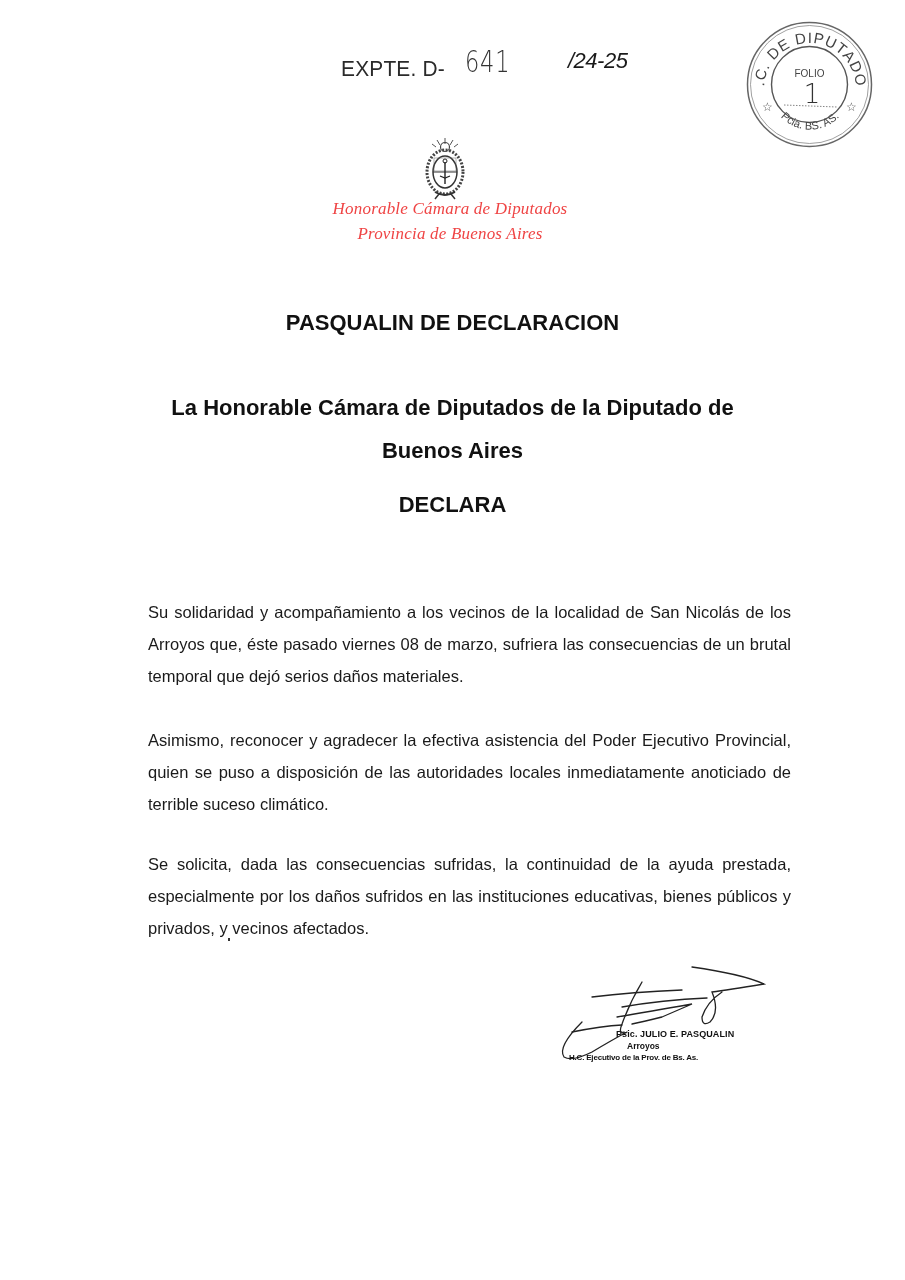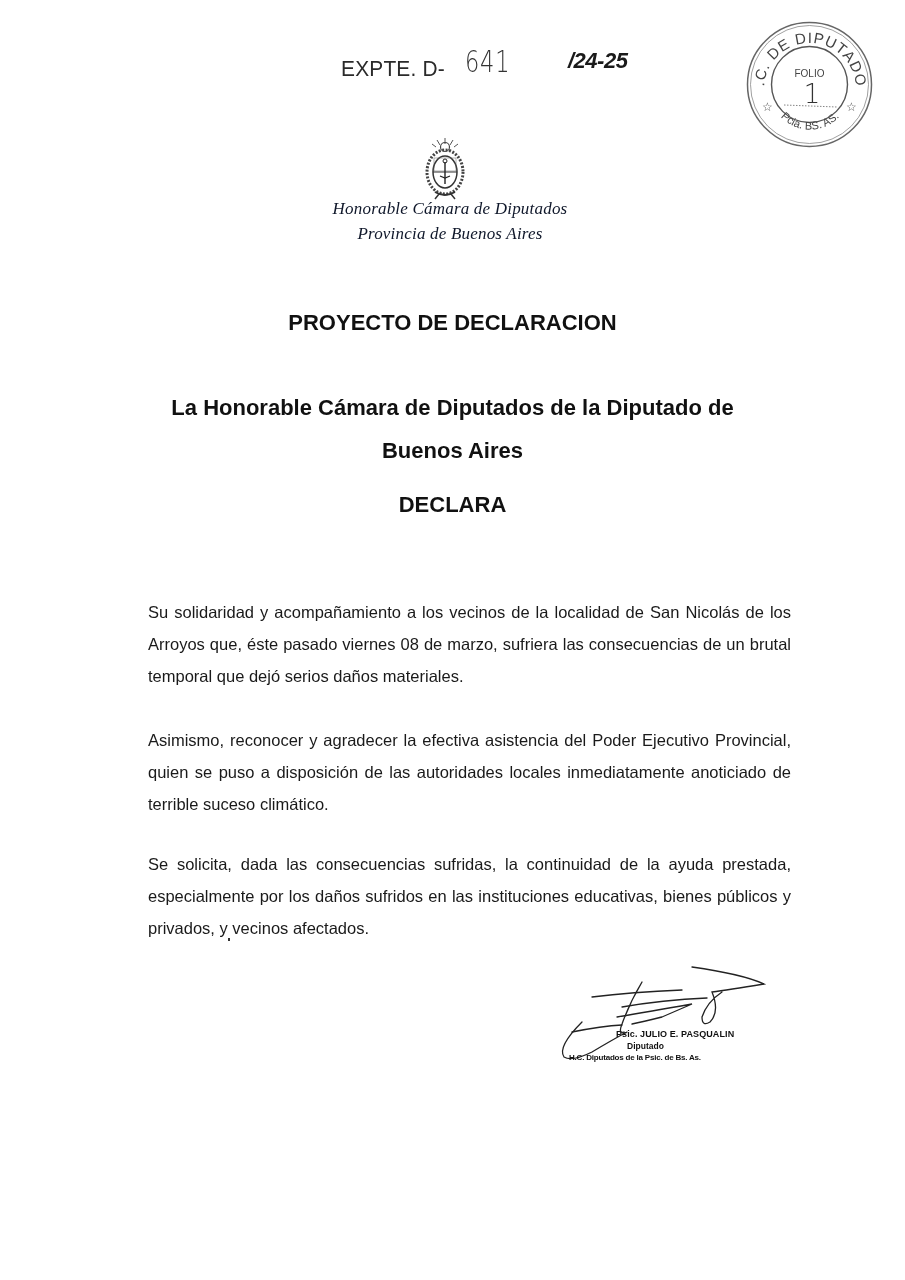--- a/index.html
+++ b/index.html
@@ -2,28 +2,28 @@
 <html><head>
 <meta charset="utf-8">
 <style>
   html, body { margin: 0; padding: 0; background: #ffffff; }
   body { width: 905px; height: 1280px; position: relative; overflow: hidden; color: #111; font-family: "Liberation Sans", sans-serif; }
   .abs { position: absolute; }
 
   
   .expte-label { left: 341px; top: 56px; font-size: 22px; color: #2a2a2a; letter-spacing: 0.2px; transform: scaleX(0.95); transform-origin: left; }
   .expte-number { left: 465px; top: 44px; font-size: 30px; font-family: "DejaVu Sans", sans-serif; font-weight: 200; color: #333; transform: scaleX(0.75); transform-origin: left; letter-spacing: 1px; }
-  .expte-period { left: 568px; top: 48px; font-size: 22px; font-weight: bold; font-style: italic; color: #1a1a1a; letter-spacing: -0.5px; }
+  .expte-period { left: 568px; top: 48px; font-size: 22px; font-weight: normal; font-style: italic; color: #1a1a1a; letter-spacing: -0.5px; }
 
   
   .stamp { left: 742px; top: 17px; width: 135px; height: 135px; }
 
   
   .crest { left: 421px; top: 136px; width: 48px; height: 66px; }
-  .inst { left: 300px; width: 300px; text-align: center; font-family: "Liberation Serif", serif; font-style: italic; font-size: 17px; color: #0f172a; letter-spacing: 0.2px; }
+  .inst { left: 300px; width: 300px; text-align: center; font-family: "Liberation Serif", serif; font-style: italic; font-size: 17px; color: #ef4444; letter-spacing: 0.2px; }
   .inst-1 { top: 199px; }
   .inst-2 { top: 224px; }
 
   
   .heading { left: 0; width: 905px; text-align: center; font-weight: bold; color: #111; }
   .h-proyecto { top: 310px; font-size: 22px; }
   .h-camara-1 { top: 395px; font-size: 22px; }
   .h-camara-2 { top: 438px; font-size: 22px; }
   .h-declara { top: 492px; font-size: 22px; }
 
@@ -93,21 +93,21 @@
     <path d="M 19 40 L 24 42 L 29 40" fill="none" stroke="#222" stroke-width="1.2"></path>
     <circle cx="24" cy="25" r="2" fill="none" stroke="#222" stroke-width="1"></circle>
 
     <path d="M 14 56 Q 24 62 34 56" fill="none" stroke="#333" stroke-width="2"></path>
     <path d="M 18 58 L 14 63 M 30 58 L 34 63" stroke="#333" stroke-width="1.5"></path>
   </svg>
 </div>
 <div class="abs inst inst-1">Honorable Cámara de Diputados</div>
 <div class="abs inst inst-2">Provincia de Buenos Aires</div>
 
-<div class="abs heading h-proyecto">PROYECTO DE DECLARACION</div>
+<div class="abs heading h-proyecto">PASQUALIN DE DECLARACION</div>
 <div class="abs heading h-camara-1">La Honorable Cámara de Diputados de la Diputado de</div>
 <div class="abs heading h-camara-2">Buenos Aires</div>
 <div class="abs heading h-declara">DECLARA</div>
 
 <div class="abs body-text p1">Su solidaridad y acompañamiento a los vecinos de la localidad de San Nicolás de los Arroyos que, éste pasado viernes 08 de marzo, sufriera las consecuencias de un brutal temporal que dejó serios daños materiales.</div>
 <div class="abs body-text p2">Asimismo, reconocer y agradecer la efectiva asistencia del Poder Ejecutivo Provincial, quien se puso a disposición de las autoridades locales inmediatamente anoticiado de terrible suceso climático.</div>
 <div class="abs body-text p3">Se solicita, dada las consecuencias sufridas, la continuidad de la ayuda prestada, especialmente por los daños sufridos en las instituciones educativas, bienes públicos y privados, y vecinos afectados.</div>
 
 <div class="abs speck"></div>
 
@@ -118,14 +118,14 @@
       <path d="M 40 35 Q 80 30 130 28"></path>
       <path d="M 70 45 Q 110 38 155 36"></path>
       <path d="M 65 55 Q 95 50 140 42 L 110 55 Q 90 60 80 62"></path>
       <path d="M 140 5 Q 190 12 212 22 Q 175 28 160 30 Q 168 50 158 60 Q 150 65 150 55 Q 155 40 170 30"></path>
       <path d="M 30 60 Q 5 85 12 95 Q 20 100 40 90 Q 60 78 75 70"></path>
       <path d="M 20 70 Q 50 64 70 63"></path>
     </g>
   </svg>
 </div>
 <div class="abs sig-name">Psic. JULIO E. PASQUALIN</div>
-<div class="abs sig-role">Diputado</div>
-<div class="abs sig-inst">H.C. Diputados de la Psic. de Bs. As.</div>
+<div class="abs sig-role">Arroyos</div>
+<div class="abs sig-inst">H.C. Ejecutivo de la Prov. de Bs. As.</div>
 
 </body></html>

